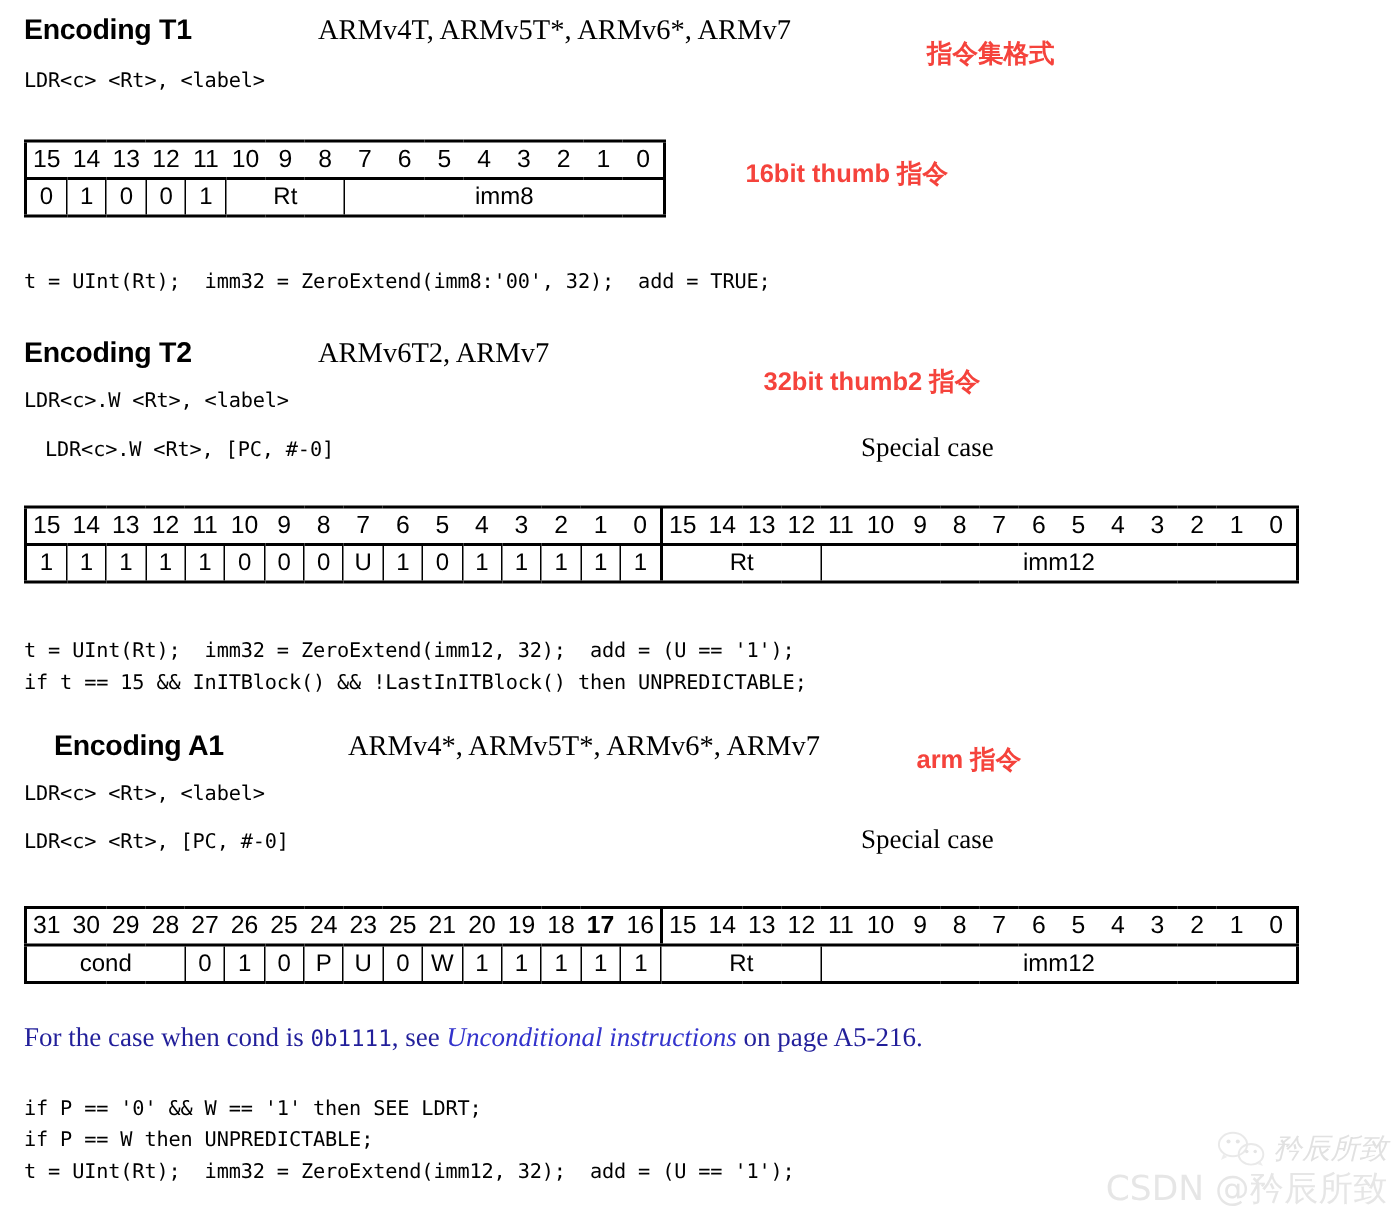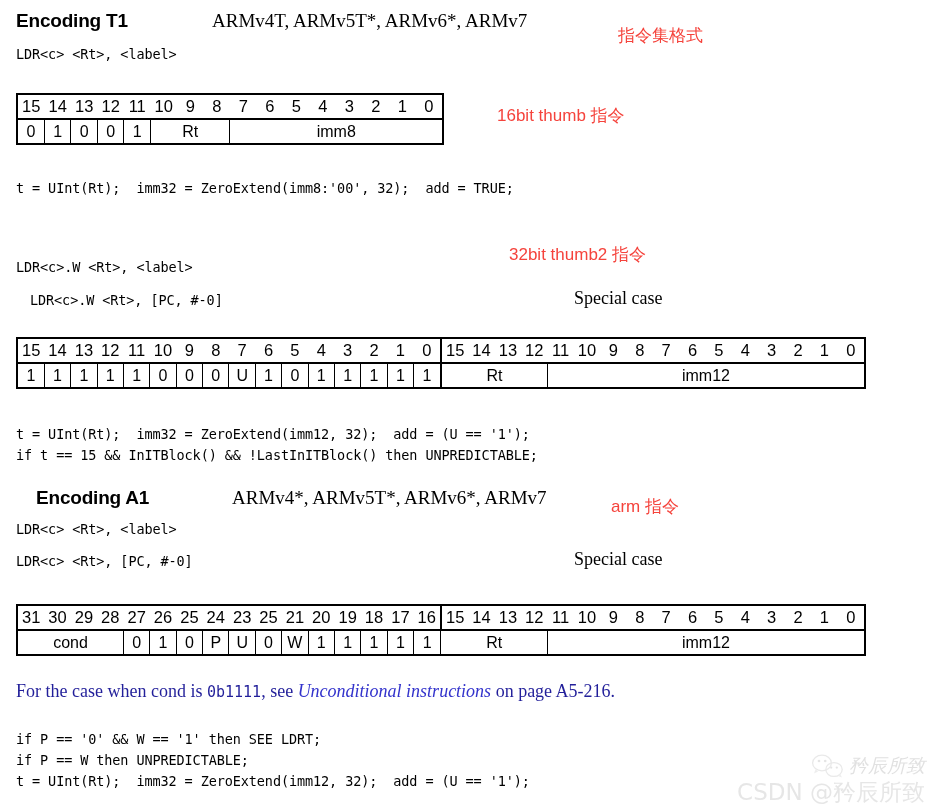--- a/index.html
+++ b/index.html
@@ -49,21 +49,21 @@
     letter-spacing: -0.1px;
     color: #000;
   }
   .mono-block { line-height: 21px; }
 
   
   .annot {
     position: absolute;
     color: #f5433c;
     font-family: "Liberation Sans", "DejaVu Sans", sans-serif;
-    font-weight: normal;
+    font-weight: bold;
     font-size: 17px;
     white-space: nowrap;
   }
 
   
   .special {
     position: absolute;
     font-family: "Liberation Serif", "DejaVu Serif", serif;
     font-size: 18px;
     white-space: nowrap;
@@ -193,20 +193,23 @@
           <td colspan="3">Rt</td>
           <td colspan="8">imm8</td>
         </tr>
     </tbody>
   </table>
 
   <div class="annot" style="top:104px; left:497px;">16bit thumb 指令</div>
 
   <div class="mono mono-block" style="top:178px; left:16px;">t = UInt(Rt);  imm32 = ZeroExtend(imm8:'00', 32);  add = TRUE;</div>
 
+  <div class="enc-head" style="top:225px;">
+    <span class="enc-title">Encoding T2</span><span class="enc-arch">ARMv6T2, ARMv7</span>
+  </div>
 
   <div class="annot" style="top:243px; left:509px;">32bit thumb2 指令</div>
 
   <div class="mono" style="top:259px; left:16px;">LDR&lt;c&gt;.W &lt;Rt&gt;, &lt;label&gt;</div>
   <div class="mono" style="top:292px; left:30px;">LDR&lt;c&gt;.W &lt;Rt&gt;, [PC, #-0]</div>
 
   <div class="special" style="top:288px; left:574px;">Special case</div>
 
   <table class="bittable" id="tbl-t2" style="top:337px; left:16px; width:850px;">
     <tbody>
@@ -291,21 +294,21 @@
           <td style="width: 3.125%;">27</td>
           <td style="width: 3.125%;">26</td>
           <td style="width: 3.125%;">25</td>
           <td style="width: 3.125%;">24</td>
           <td style="width: 3.125%;">23</td>
           <td style="width: 3.125%;">25</td>
           <td style="width: 3.125%;">21</td>
           <td style="width: 3.125%;">20</td>
           <td style="width: 3.125%;">19</td>
           <td style="width: 3.125%;">18</td>
-          <td style="width: 3.125%;">17</td>
+          <td style="width: 3.125%; font-weight: bold;">17</td>
           <td style="width: 3.125%;">16</td>
           <td class="split-border" style="width: 3.125%;">15</td>
           <td style="width: 3.125%;">14</td>
           <td style="width: 3.125%;">13</td>
           <td style="width: 3.125%;">12</td>
           <td style="width: 3.125%;">11</td>
           <td style="width: 3.125%;">10</td>
           <td style="width: 3.125%;">9</td>
           <td style="width: 3.125%;">8</td>
           <td style="width: 3.125%;">7</td>

